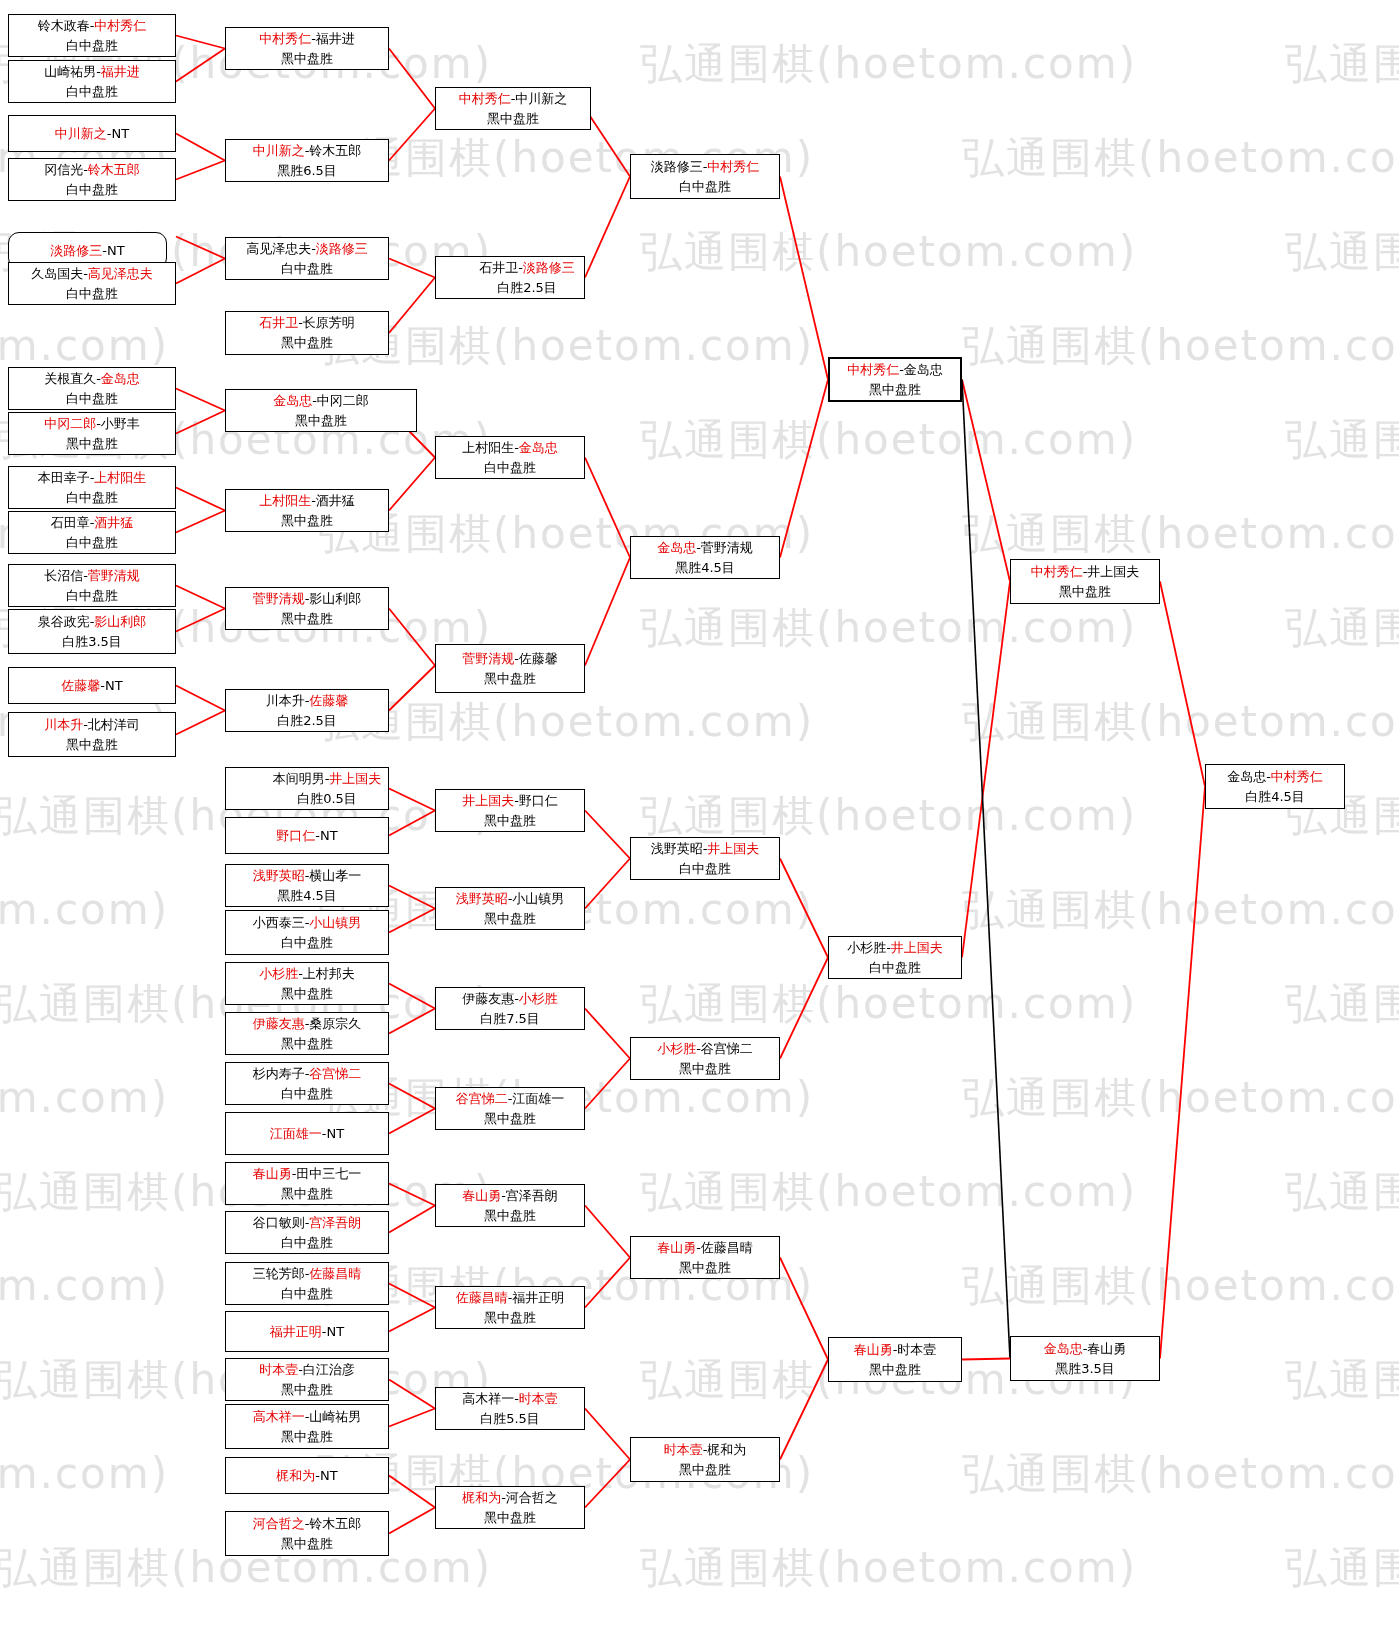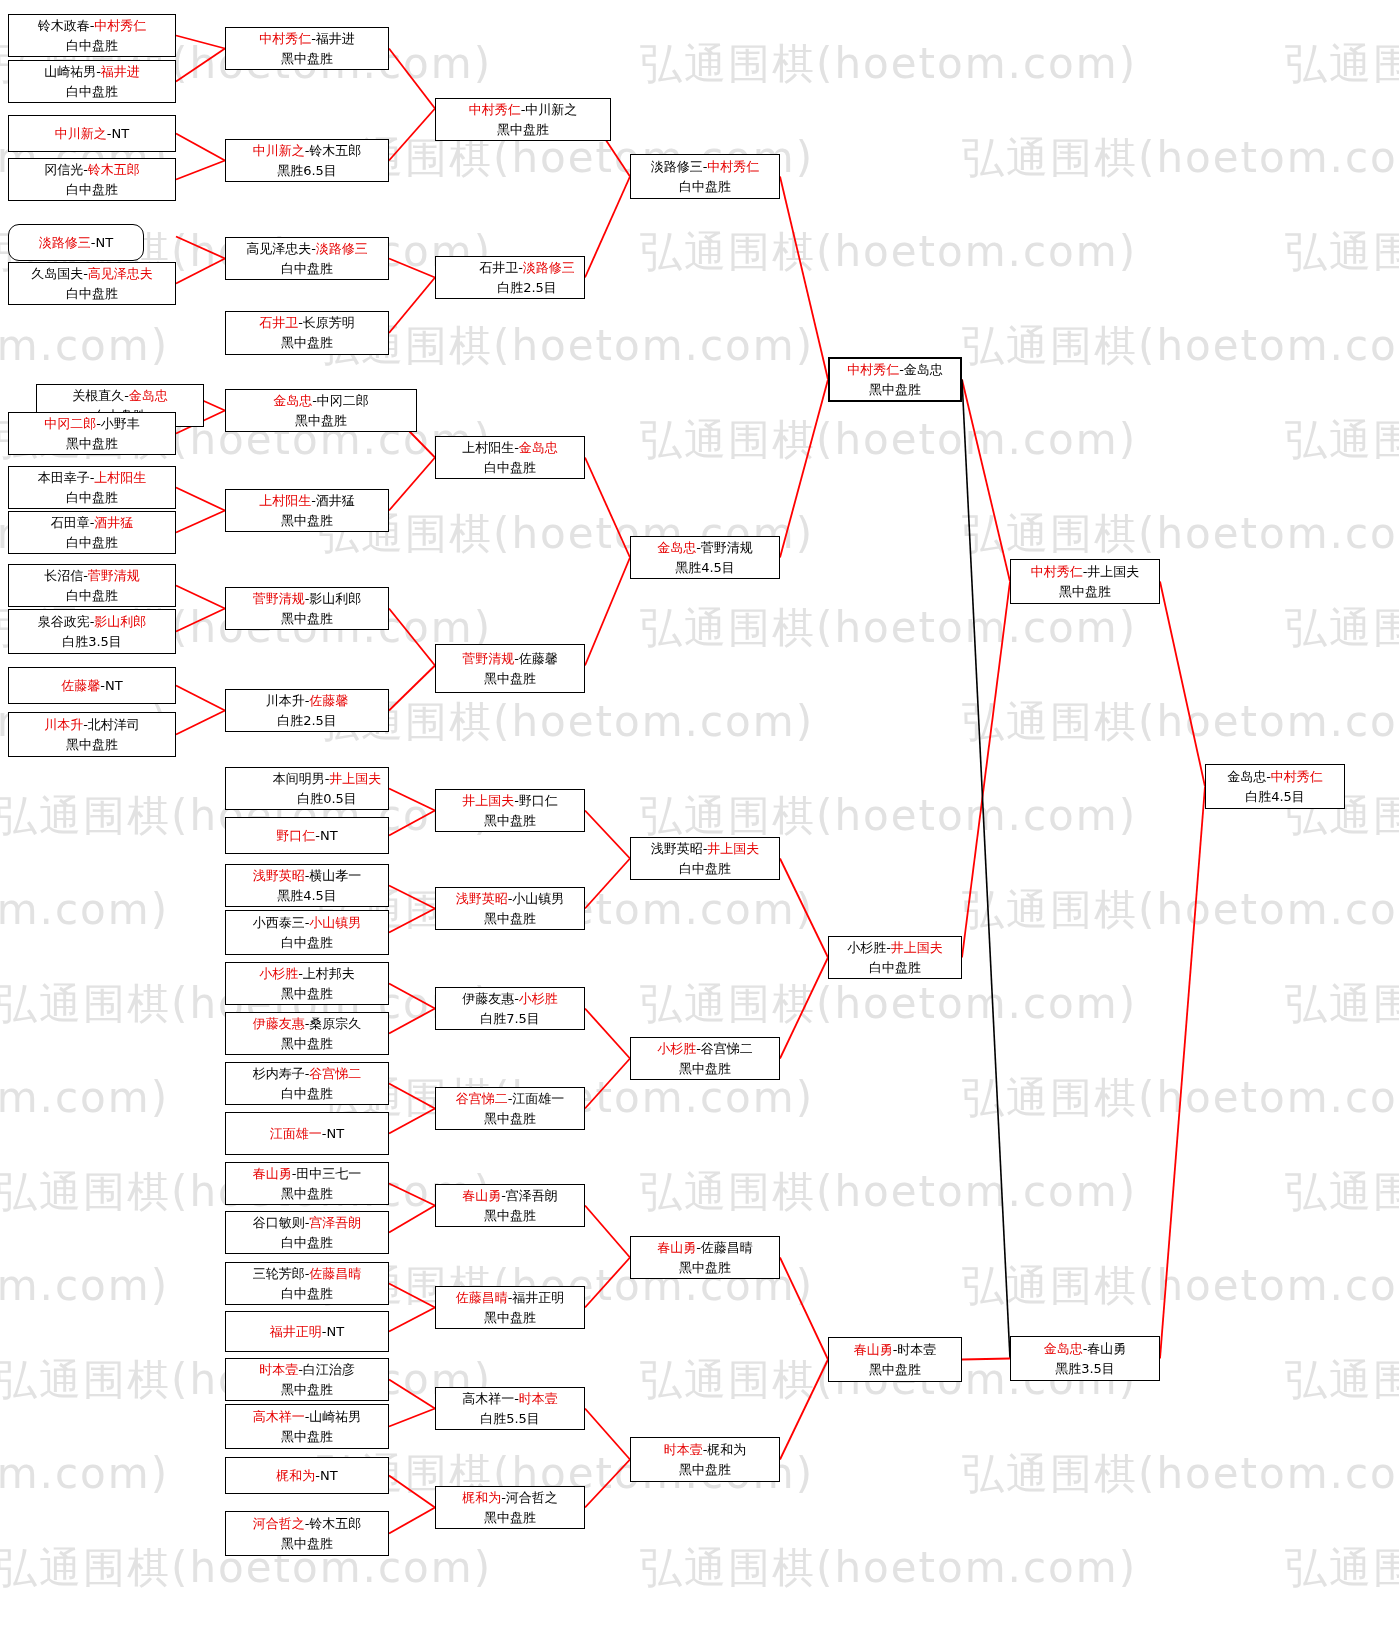--- a/index.html
+++ b/index.html
@@ -146,28 +146,28 @@
         <div class="players"><span>山崎祐男</span><span>-</span><span class="win">福井进</span></div>
         <div class="result">白中盘胜</div>
       </div>
       <div class="match-box" style="left: 8px; top: 115px; width: 168px; height: 37px;">
         <div class="players"><span class="win">中川新之</span><span>-</span><span>NT</span></div>
       </div>
       <div class="match-box" style="left: 8px; top: 158px; width: 168px; height: 43px;">
         <div class="players"><span>冈信光</span><span>-</span><span class="win">铃木五郎</span></div>
         <div class="result">白中盘胜</div>
       </div>
-      <div class="match-box" style="left: 8px; top: 224px; width: 136px; height: 37px; border-radius: 11px;">
+      <div class="match-box" style="left: 8px; top: 232px; width: 159px; height: 37px; border-radius: 11px;">
         <div class="players"><span class="win">淡路修三</span><span>-</span><span>NT</span></div>
       </div>
       <div class="match-box" style="left: 8px; top: 262px; width: 168px; height: 43px;">
         <div class="players"><span>久岛国夫</span><span>-</span><span class="win">高见泽忠夫</span></div>
         <div class="result">白中盘胜</div>
       </div>
-      <div class="match-box" style="left: 8px; top: 384px; width: 168px; height: 43px; margin-left: 28px;">
+      <div class="match-box" style="left: 8px; top: 367px; width: 168px; height: 43px;">
         <div class="players"><span>关根直久</span><span>-</span><span class="win">金岛忠</span></div>
         <div class="result">白中盘胜</div>
       </div>
       <div class="match-box" style="left: 8px; top: 412px; width: 168px; height: 43px;">
         <div class="players"><span class="win">中冈二郎</span><span>-</span><span>小野丰</span></div>
         <div class="result">黑中盘胜</div>
       </div>
       <div class="match-box" style="left: 8px; top: 466px; width: 168px; height: 43px;">
         <div class="players"><span>本田幸子</span><span>-</span><span class="win">上村阳生</span></div>
         <div class="result">白中盘胜</div>
@@ -276,21 +276,21 @@
         <div class="players"><span class="win">高木祥一</span><span>-</span><span>山崎祐男</span></div>
         <div class="result">黑中盘胜</div>
       </div>
       <div class="match-box" style="left: 225px; top: 1457px; width: 164px; height: 37px;">
         <div class="players"><span class="win">梶和为</span><span>-</span><span>NT</span></div>
       </div>
       <div class="match-box" style="left: 225px; top: 1511px; width: 164px; height: 45px;">
         <div class="players"><span class="win">河合哲之</span><span>-</span><span>铃木五郎</span></div>
         <div class="result">黑中盘胜</div>
       </div>
-      <div class="match-box" style="left: 435px; top: 87px; width: 176px; height: 43px; margin-top: 11px;">
+      <div class="match-box" style="left: 435px; top: 87px; width: 156px; height: 43px;">
         <div class="players"><span class="win">中村秀仁</span><span>-</span><span>中川新之</span></div>
         <div class="result">黑中盘胜</div>
       </div>
       <div class="match-box" style="left: 435px; top: 256px; width: 150px; height: 43px; padding-left: 34px;">
         <div class="players"><span>石井卫</span><span>-</span><span class="win">淡路修三</span></div>
         <div class="result">白胜2.5目</div>
       </div>
       <div class="match-box" style="left: 435px; top: 436px; width: 150px; height: 43px;">
         <div class="players"><span>上村阳生</span><span>-</span><span class="win">金岛忠</span></div>
         <div class="result">白中盘胜</div>

